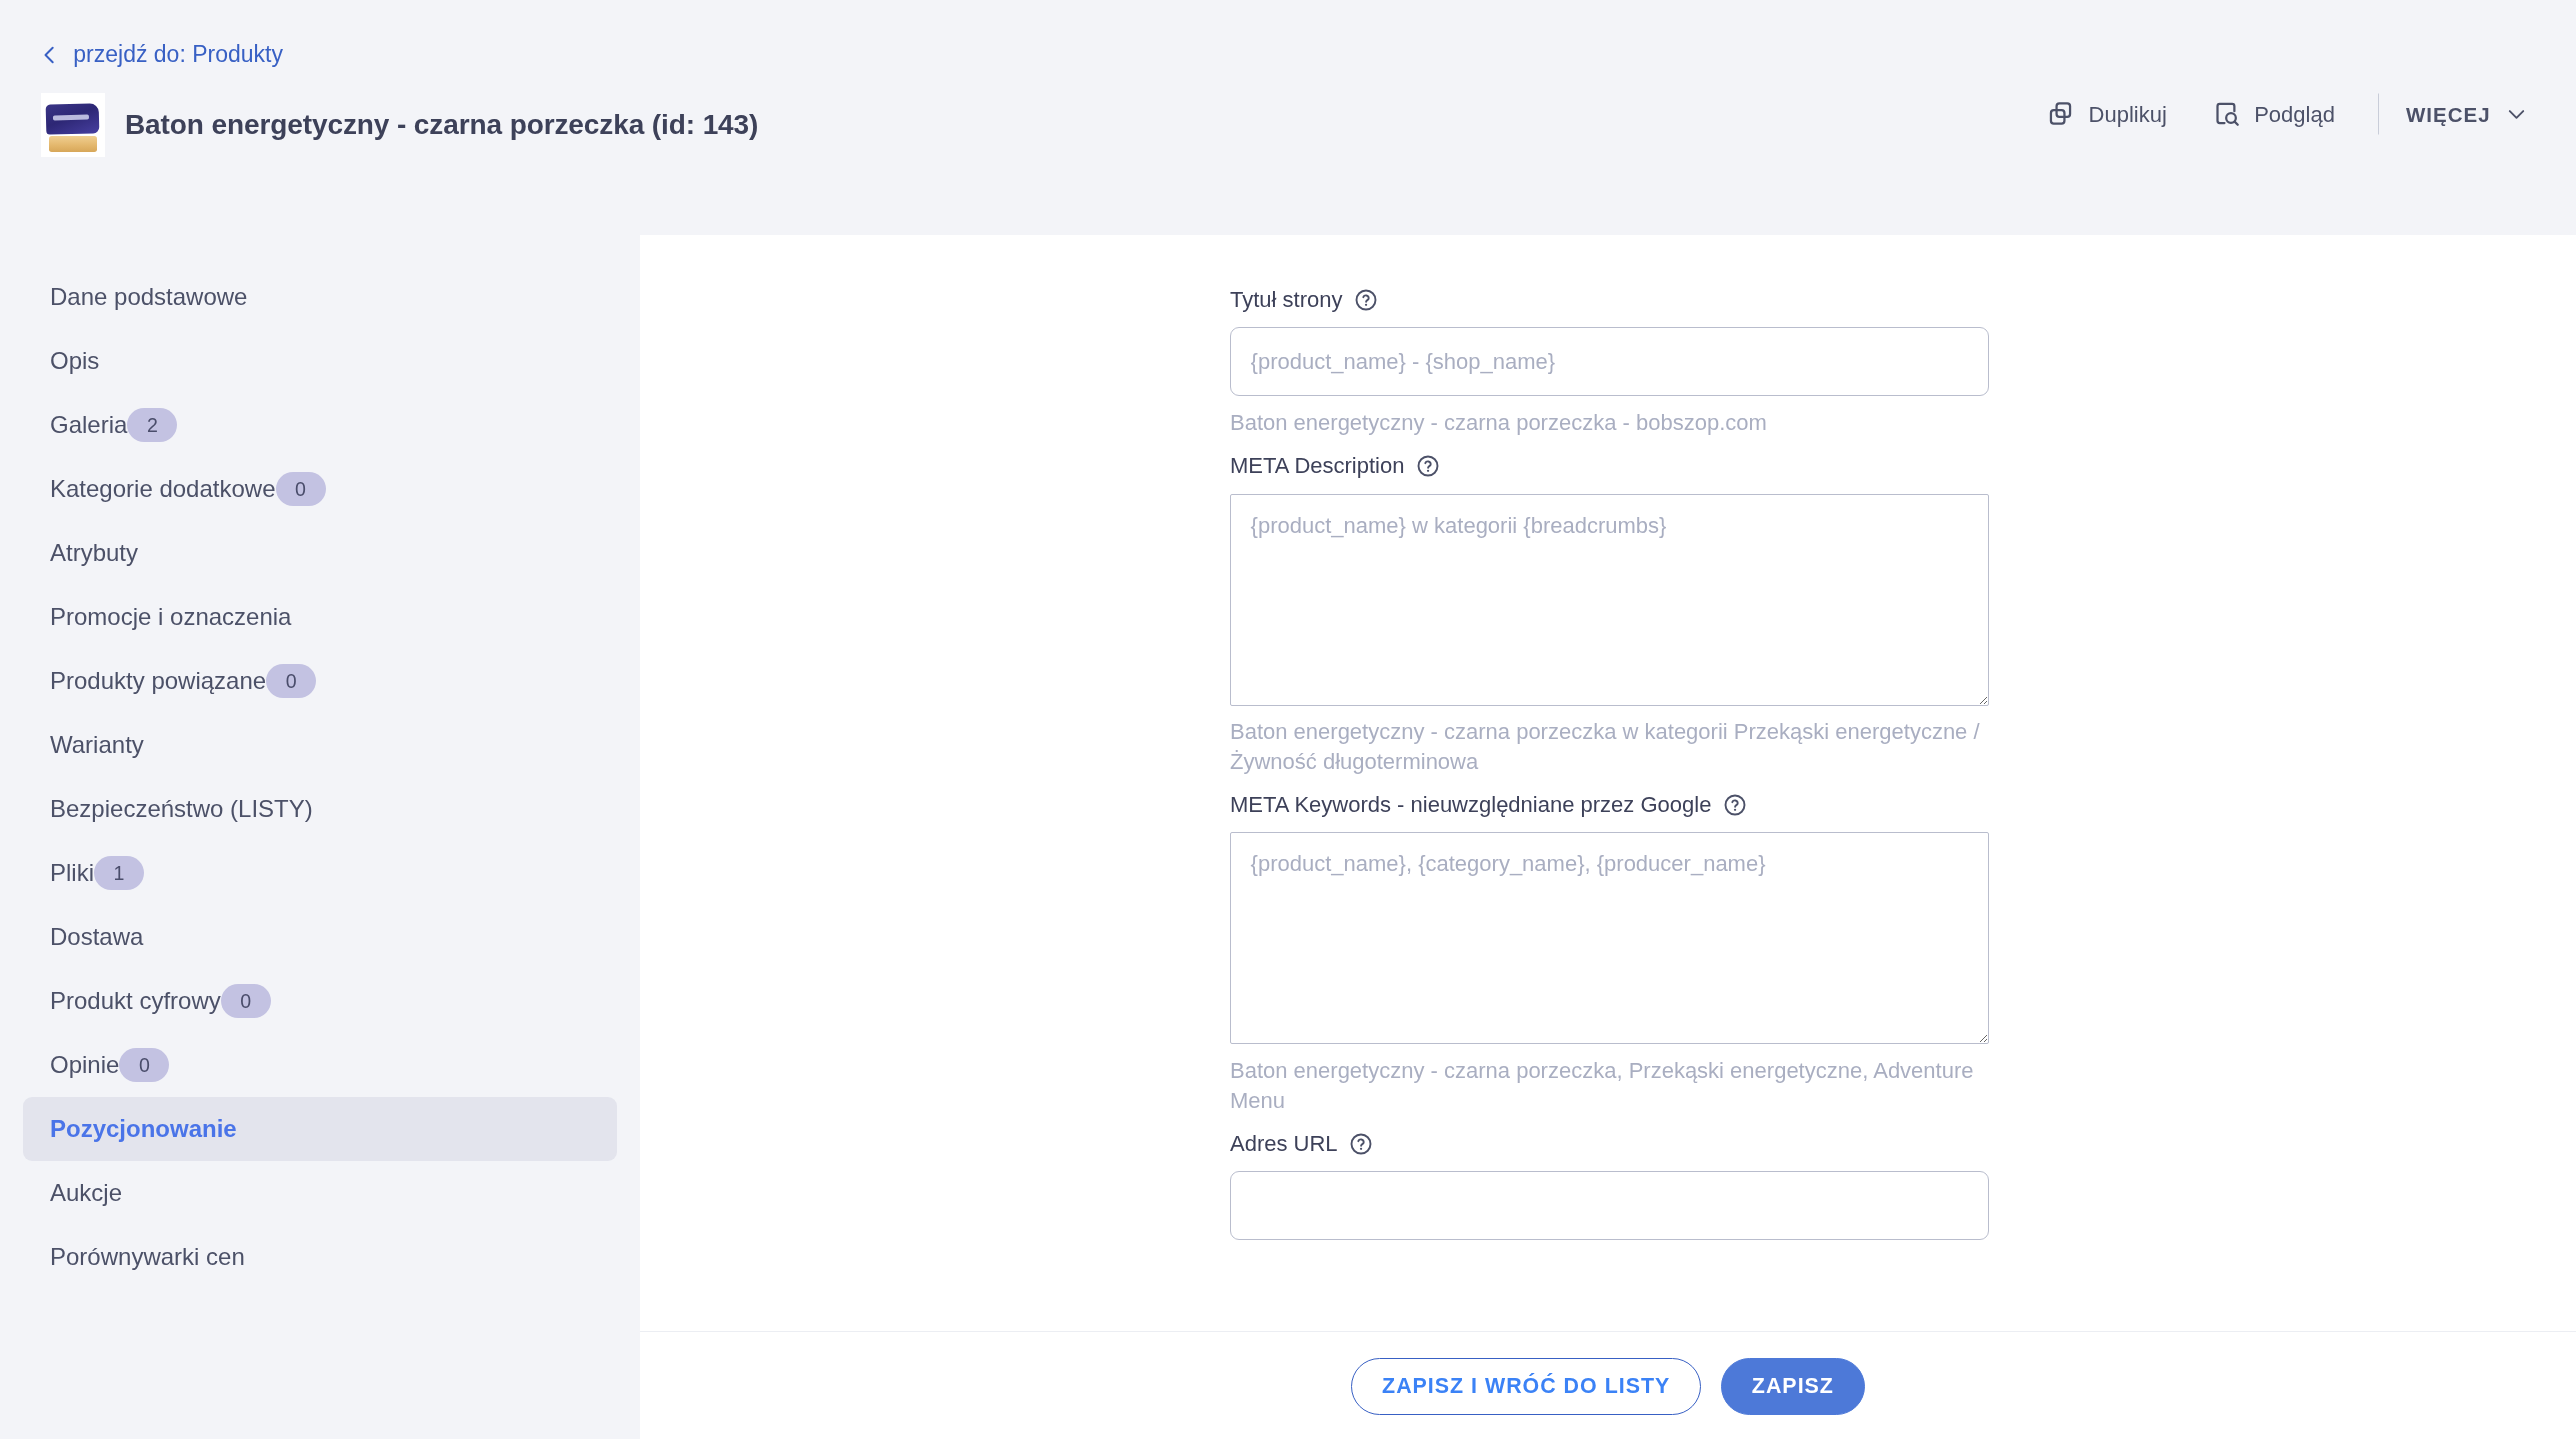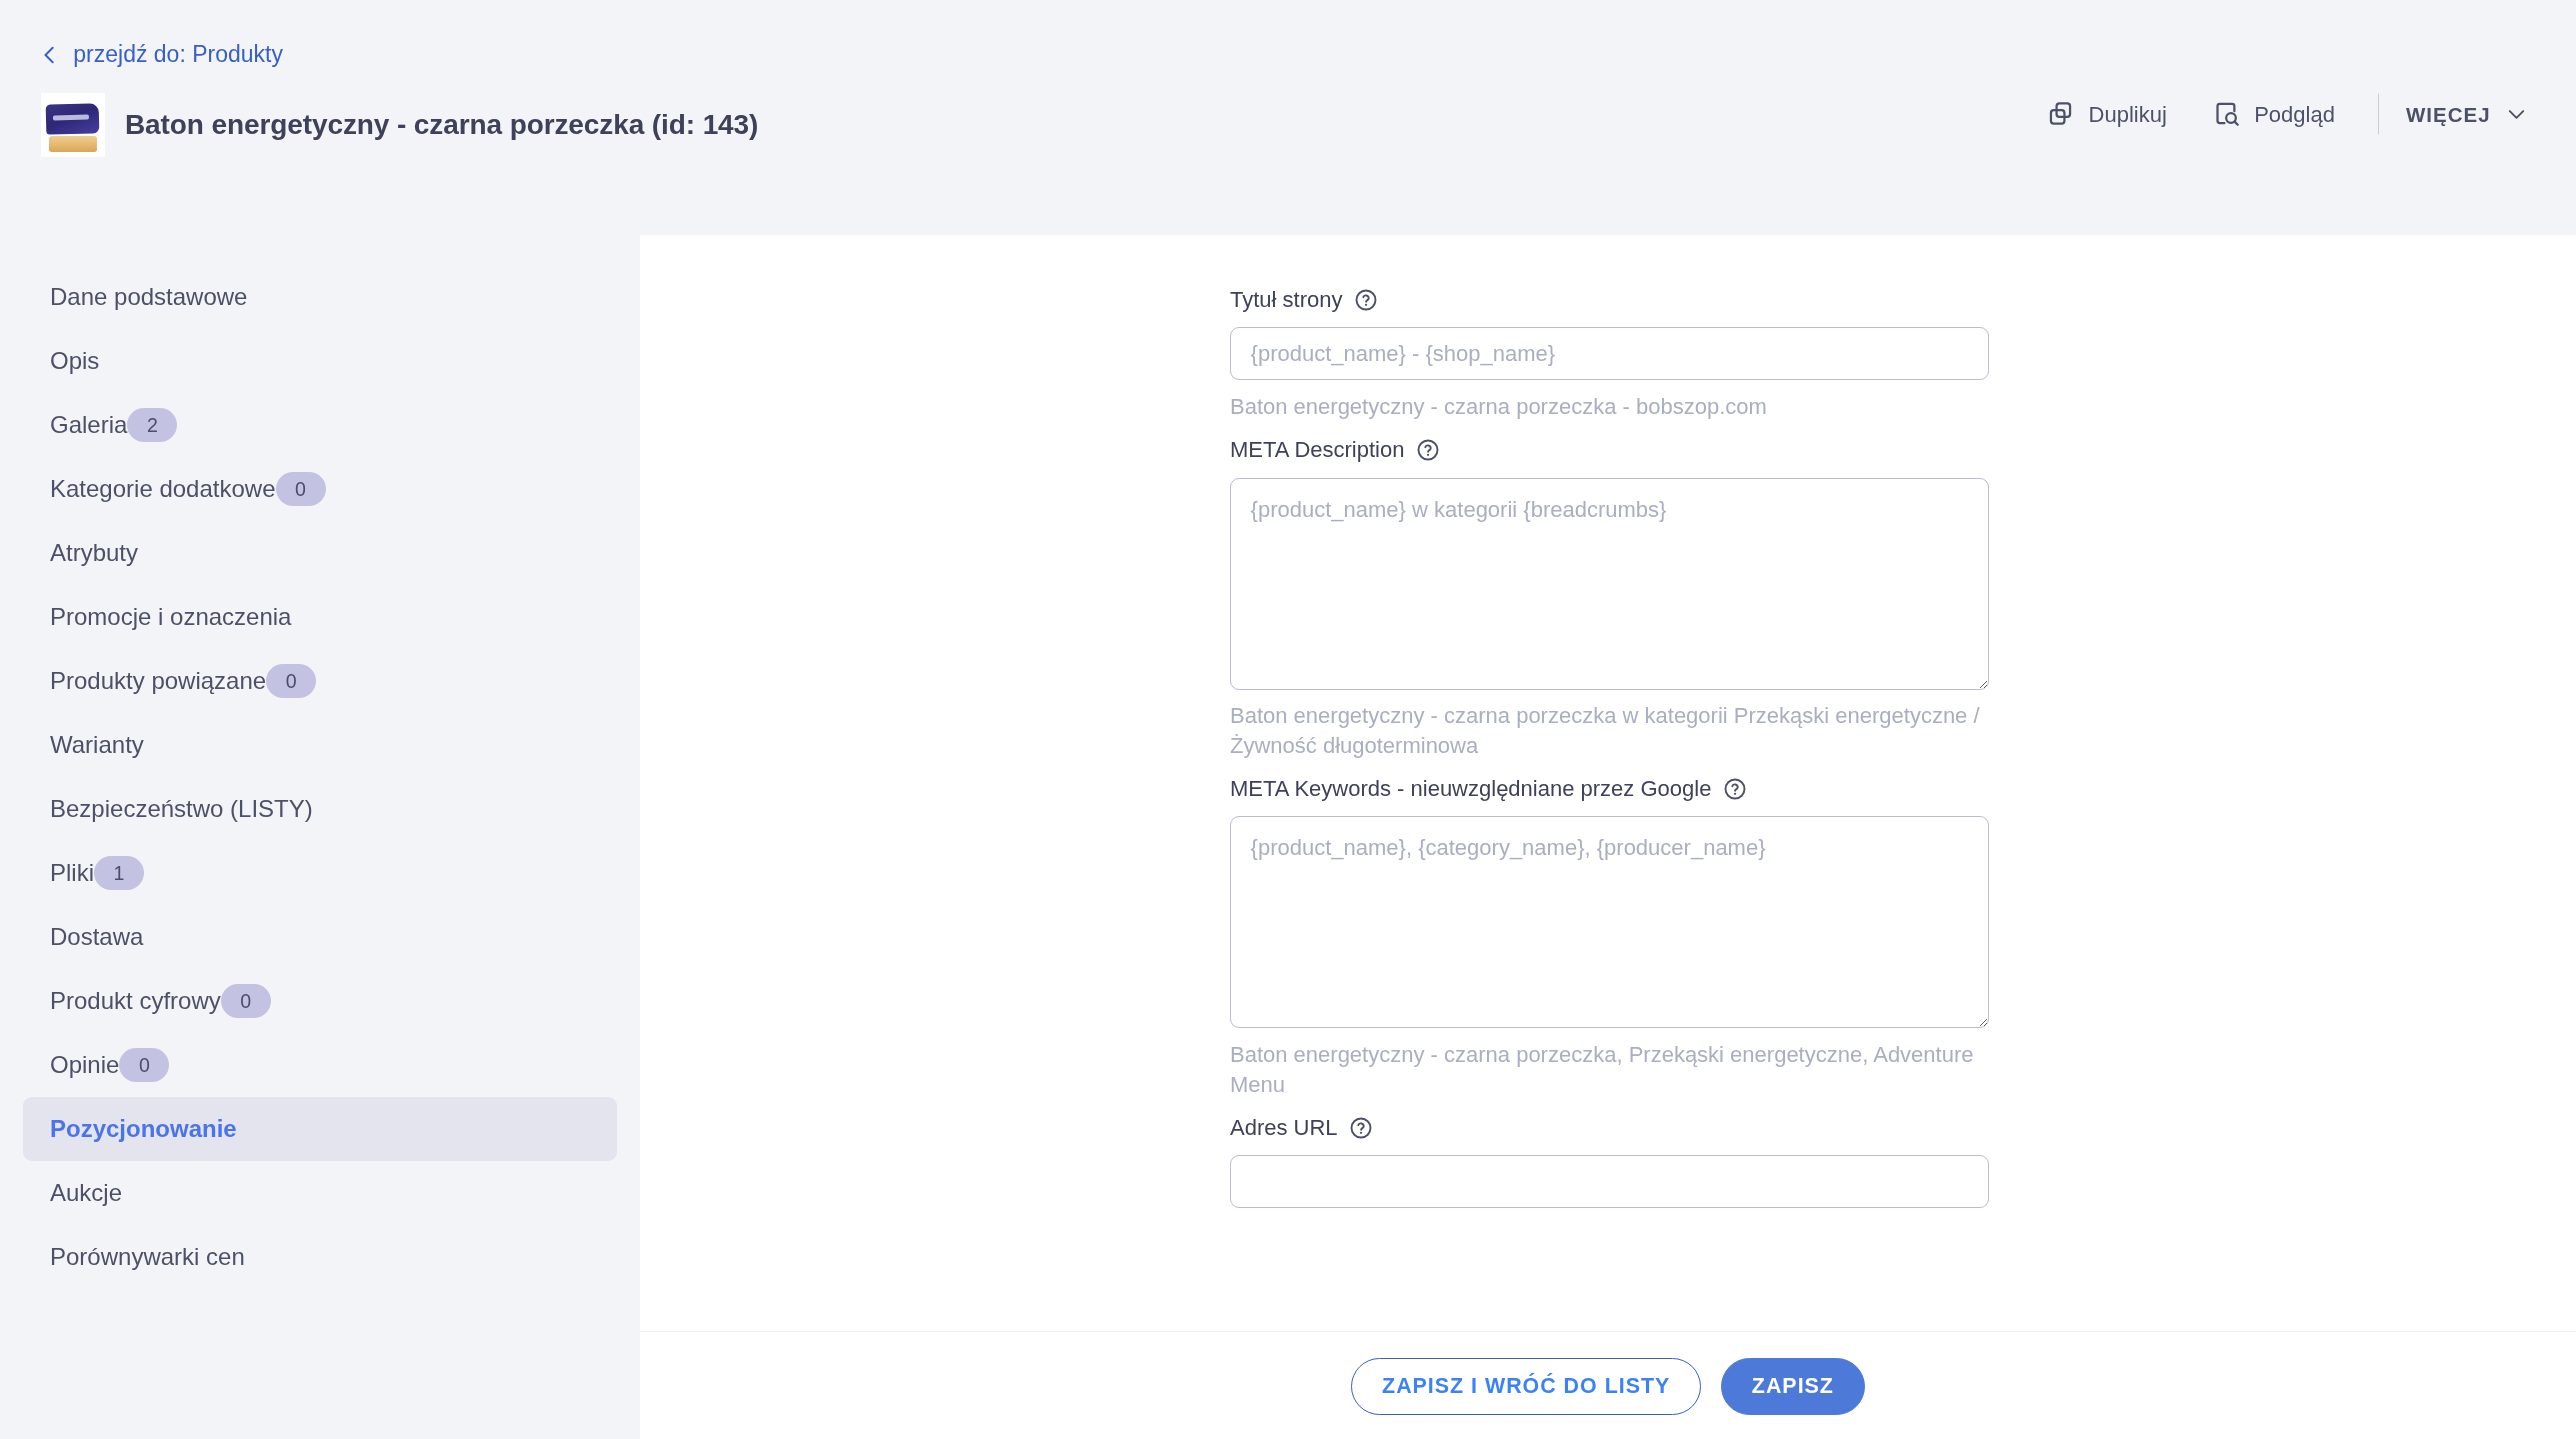--- a/index.html
+++ b/index.html
@@ -179,36 +179,36 @@
     color: #3d4159;
     margin-bottom: 14.3px;
     white-space: nowrap;
   }
   .help-icon {
     display: block; flex: none;
   }
 
   .text-input {
     width: 759px;
-    height: 53px;
+    height: 69px;
     border: 1.8px solid #b9bdcd;
     border-radius: 9px;
     background: #ffffff;
     padding: 0 19.6px;
     font-size: 22px;
     color: #3d4159;
     font-family: "Liberation Sans", "DejaVu Sans", sans-serif;
     outline: none;
   }
   .text-input::placeholder { color: #a9aec1; }
 
   .text-area {
     width: 759px;
     border: 1.8px solid #b9bdcd;
-    border-radius: 9px;
+    border-radius: 2px;
     background: #ffffff;
     padding: 18px 19.6px;
     font-size: 22px;
     color: #ec4899;
     font-family: "Liberation Sans", "DejaVu Sans", sans-serif;
     outline: none;
     resize: vertical;
     display: block;
   }
   .text-area::placeholder { color: #a9aec1; }

